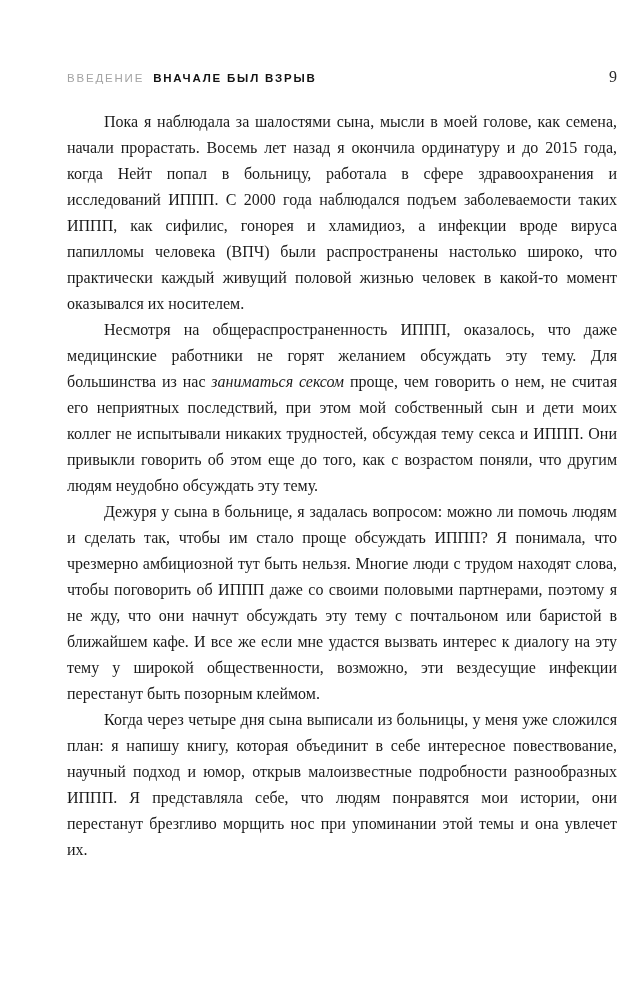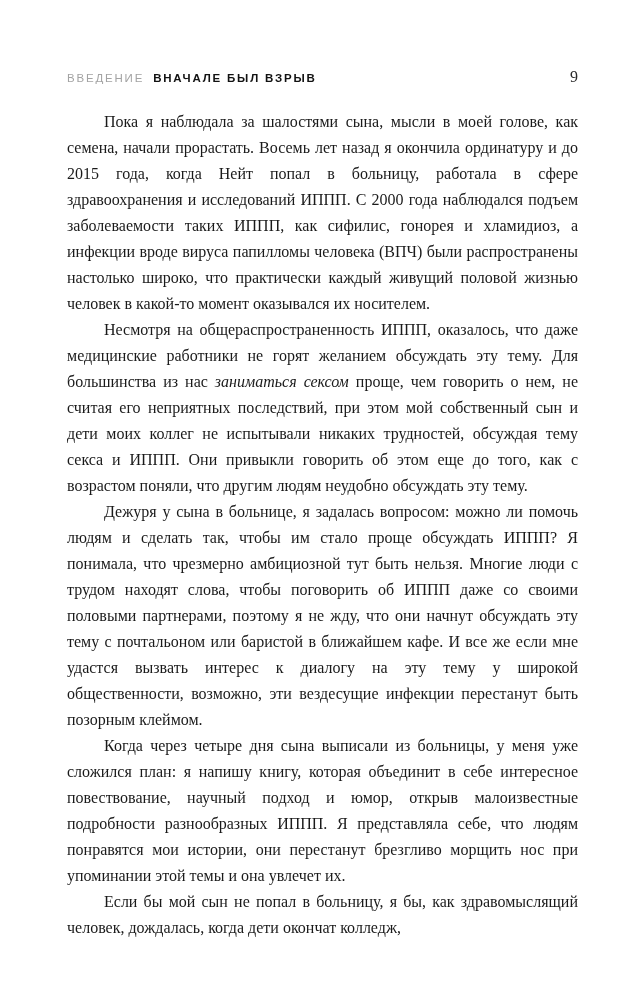--- a/index.html
+++ b/index.html
@@ -7,21 +7,21 @@
     padding: 0;
     background: #ffffff;
   }
 
   .page {
     position: relative;
     box-sizing: border-box;
     width: 644px;
     height: 1000px;
     background: #ffffff;
-    padding: 68px 66px 0 67px;
+    padding: 68px 27px 0 67px;
     font-family: "Liberation Serif", "DejaVu Serif", serif;
     color: #1a1a1a;
     overflow: hidden;
   }
 
   
   .page-header {
     display: flex;
     justify-content: space-between;
     align-items: baseline;
@@ -86,17 +86,16 @@
   <main class="body-text">
 
     <p>Пока я наблюдала за шалостями сына, мысли в моей голове, как семена, начали прорастать. Восемь лет назад я окончила ординатуру и до 2015 года, когда Нейт попал в больницу, работала в сфере здравоохранения и исследований ИППП. С 2000 года наблюдался подъем заболеваемости таких ИППП, как сифилис, гонорея и хламидиоз, а инфекции вроде вируса папилломы человека (ВПЧ) были распространены настолько широко, что практически каждый живущий половой жизнью человек в какой-то момент оказывался их носителем.</p>
 
     <p><span>Несмотря на общераспространенность ИППП, оказалось, что даже медицинские работники не горят желанием обсуждать эту тему. Для большинства из нас </span><em>заниматься сексом</em><span> проще, чем говорить о нем, не считая его неприятных последствий, при этом мой собственный сын и дети моих коллег не испытывали никаких трудностей, обсуждая тему секса и ИППП. Они привыкли говорить об этом еще до того, как с возрастом поняли, что другим людям неудобно обсуждать эту тему.</span></p>
 
     <p>Дежуря у сына в больнице, я задалась вопросом: можно ли помочь людям и сделать так, чтобы им стало проще обсуждать ИППП? Я понимала, что чрезмерно амбициозной тут быть нельзя. Многие люди с трудом находят слова, чтобы поговорить об ИППП даже со своими половыми партнерами, поэтому я не жду, что они начнут обсуждать эту тему с почтальоном или баристой в ближайшем кафе. И все же если мне удастся вызвать интерес к диалогу на эту тему у широкой общественности, возможно, эти вездесущие инфекции перестанут быть позорным клеймом.</p>
 
     <p>Когда через четыре дня сына выписали из больницы, у меня уже сложился план: я напишу книгу, которая объединит в себе интересное повествование, научный подход и юмор, открыв малоизвестные подробности разнообразных ИППП. Я представляла себе, что людям понравятся мои истории, они перестанут брезгливо морщить нос при упоминании этой темы и она увлечет их.</p>
 
-    <p>Если бы мой сын не попал в больницу, я бы, как здравомыслящий человек, дождалась, когда дети окончат колледж,</p>
 
   </main>
 
 </div>
 
 </body></html>

